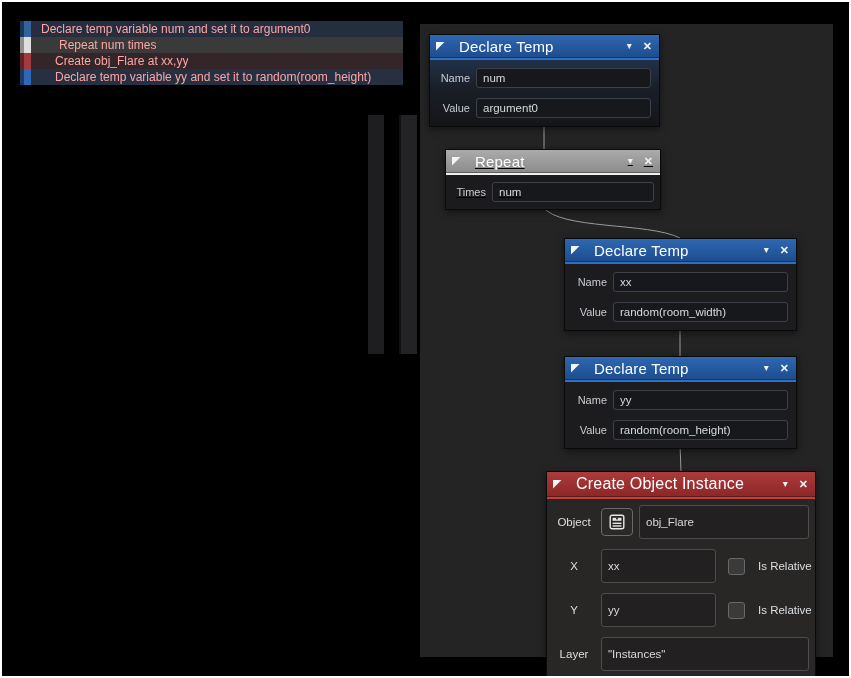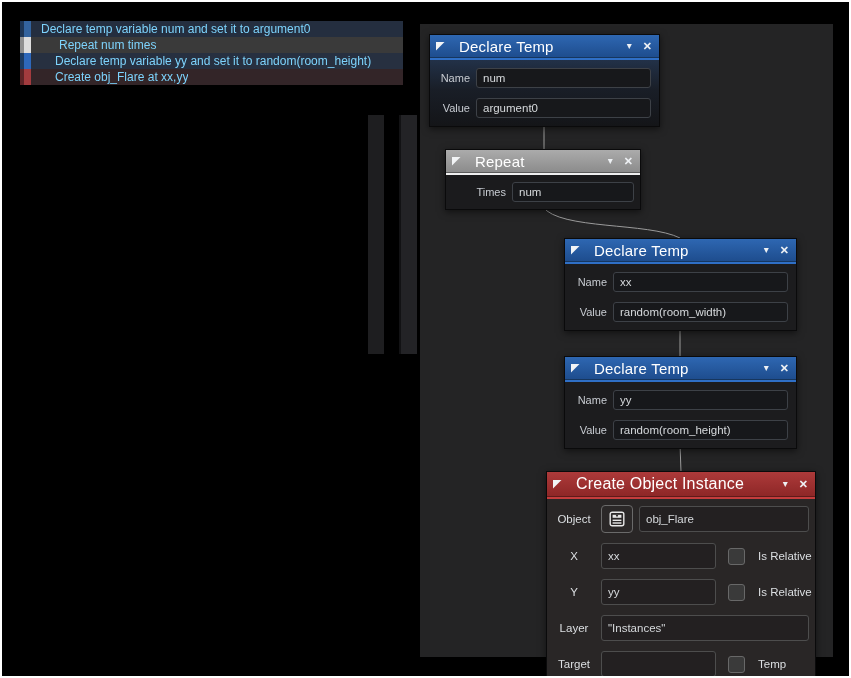--- a/index.html
+++ b/index.html
@@ -4,21 +4,21 @@
 <style>
   html,body{margin:0;padding:0;}
   body{width:851px;height:678px;position:relative;background:#ffffff;overflow:hidden;
        font-family:"Liberation Sans",sans-serif;}
   .screen{position:absolute;inset:2px;background:#000;overflow:hidden;}
 
   
   .action-list{position:absolute;left:18px;top:19px;width:383px;}
   .arow{height:16px;display:flex;align-items:stretch;}
   .abar{width:11px;flex:none;}
-  .atext{color:#7dd3fc;font-size:12px;line-height:16px;white-space:nowrap;overflow:hidden;}
+  .atext{color:#fca5a5;font-size:12px;line-height:16px;white-space:nowrap;overflow:hidden;}
 
   
   .strip-a{position:absolute;left:366px;top:113px;width:16px;height:239px;background:#1e1e20;}
   .strip-b{position:absolute;left:397px;top:113px;width:16px;height:239px;background:#232326;border-left:2px solid #121214;}
 
   
   .canvas{position:absolute;left:418px;top:22px;width:413px;height:633px;background:#242425;}
   .wires{position:absolute;inset:0;pointer-events:none;}
 
   .block{position:absolute;background:#1d1d1f;border:1px solid #0a0a0b;
@@ -42,35 +42,35 @@
   .frow{display:flex;align-items:center;gap:6px;}
   .flabel{color:#c7cbd1;font-size:11px;text-align:right;flex:none;}
   .finput{background:#17181b;border:1px solid #3d4147;border-radius:3px;height:20px;
           color:#d6d9dc;font-size:11.5px;padding:0 6px;flex:1;min-width:0;outline:none;
           font-family:inherit;box-sizing:border-box;}
 
   #block-declare-num{left:9px;top:10px;width:231px;}
   #block-declare-num .bbody{background:linear-gradient(180deg,#223148 0%,#191e27 45%,#141518 100%);}
   #block-declare-num .flabel{width:32px;}
 
-  #block-repeat{left:25px;top:125px;width:196px;}
+  #block-repeat{left:25px;top:125px;width:216px;text-decoration:underline;}
   #block-repeat .bbody{background:#1b1b1d;padding:7px 6px;}
-  #block-repeat .flabel{width:34px;margin-left:20px;}
+  #block-repeat .flabel{width:34px;}
 
   #block-declare-xx{left:144px;top:214px;width:233px;}
   #block-declare-yy{left:144px;top:332px;width:233px;}
   #block-declare-xx .flabel,#block-declare-yy .flabel{width:34px;}
   #block-declare-xx .bbody,#block-declare-yy .bbody{background:#1c1c1e;}
 
   #block-create-object{left:126px;top:447px;width:270px;}
   #block-create-object .bheader{height:24px;}
   #block-create-object .btitle{font-size:16px;}
   #block-create-object .bbody{background:#292626;padding:6px 6px 8px;}
   #block-create-object .flabel{width:42px;text-align:center;font-size:11.5px;color:#dcdfe2;}
-  #block-create-object .finput{background:#232021;border-color:#4d4d4d;height:26px;}
+  #block-create-object .finput{background:#232021;border-color:#4d4d4d;height:34px;}
   .input-narrow{flex:none !important;width:115px;}
   .obj-btn{width:30px;height:26px;border:1px solid #6a6a6a;border-radius:4px;background:#2b2828;
            display:flex;align-items:center;justify-content:center;flex:none;}
   .checkbox{width:15px;height:15px;background:#3a3a3a;border:1px solid #686868;border-radius:3px;
             flex:none;margin-left:6px;}
   .cb-label{color:#dcdfe2;font-size:11.5px;margin-left:7px;white-space:nowrap;}
 </style>
 </head>
 <body>
 
@@ -78,27 +78,27 @@
 
   <div class="action-list">
       <div class="arow" style="background: rgb(36, 46, 63);">
         <span class="abar" style="background: linear-gradient(to right, rgb(29, 53, 85) 0px, rgb(29, 53, 85) 4px, rgb(51, 99, 158) 4px);"></span>
         <span class="atext" style="padding-left: 10px;">Declare temp variable num and set it to argument0</span>
       </div>
       <div class="arow" style="background: rgb(58, 58, 58);">
         <span class="abar" style="background: linear-gradient(to right, rgb(144, 144, 144) 0px, rgb(144, 144, 144) 4px, rgb(222, 222, 222) 4px);"></span>
         <span class="atext" style="padding-left: 28px;">Repeat num times</span>
       </div>
+      <div class="arow" style="background: rgb(51, 37, 40);">
+        <span class="abar" style="background: linear-gradient(to right, rgb(93, 35, 38) 0px, rgb(93, 35, 38) 4px, rgb(163, 59, 62) 4px);"></span>
+        <span class="atext" style="padding-left: 24px;">Create obj_Flare at xx,yy</span>
+      </div>
       <div class="arow" style="background: rgb(39, 48, 64);">
         <span class="abar" style="background: linear-gradient(to right, rgb(29, 60, 99) 0px, rgb(29, 60, 99) 4px, rgb(46, 104, 187) 4px);"></span>
         <span class="atext" style="padding-left: 24px;">Declare temp variable yy and set it to random(room_height)</span>
-      </div>
-      <div class="arow" style="background: rgb(51, 37, 40);">
-        <span class="abar" style="background: linear-gradient(to right, rgb(93, 35, 38) 0px, rgb(93, 35, 38) 4px, rgb(163, 59, 62) 4px);"></span>
-        <span class="atext" style="padding-left: 24px;">Create obj_Flare at xx,yy</span>
       </div>
     </div>
 
   <div class="strip-a"></div>
   <div class="strip-b"></div>
 
   <div class="canvas">
 
     <svg class="wires" width="413" height="633" viewBox="0 0 413 633">
       <path d="M124,96 C124,106 124,116 124,126" stroke="#9b9b9b" stroke-width="1" fill="none"></path>

